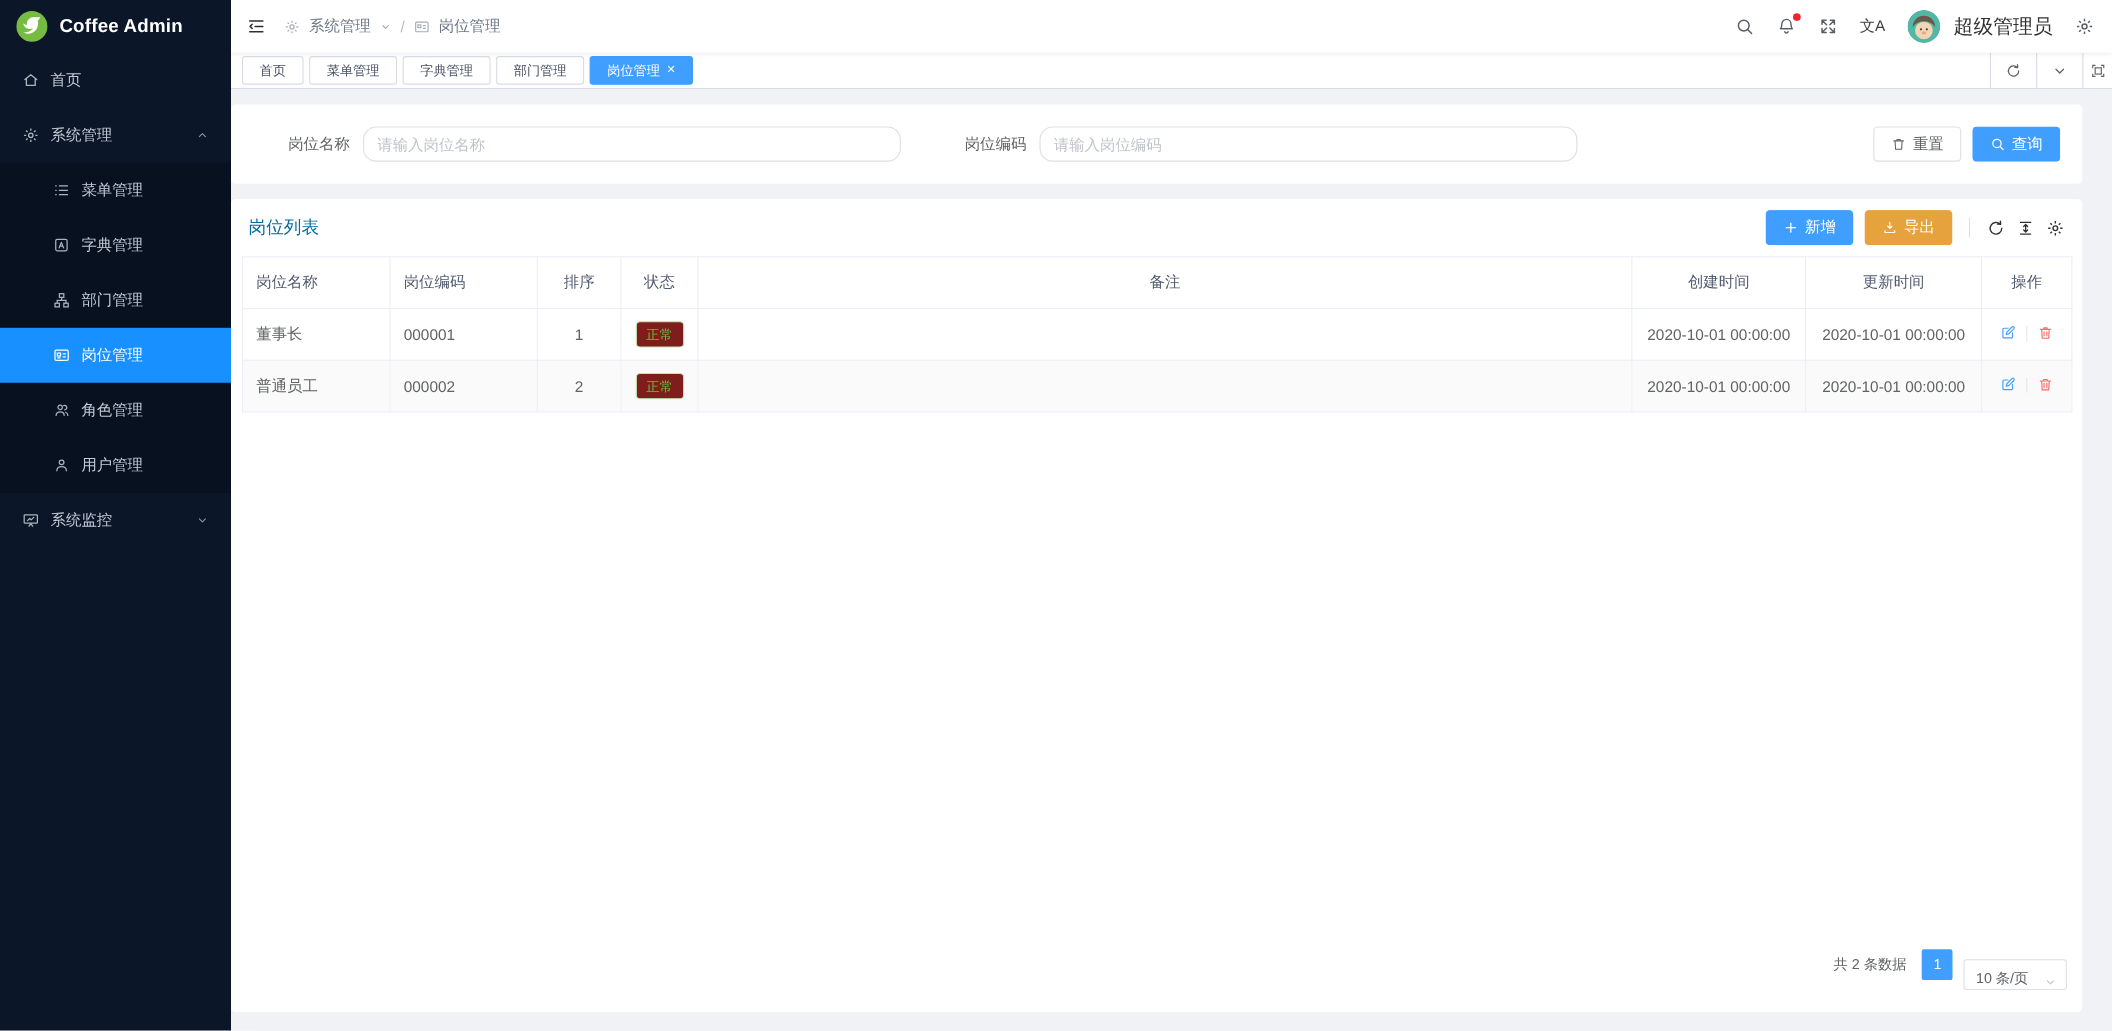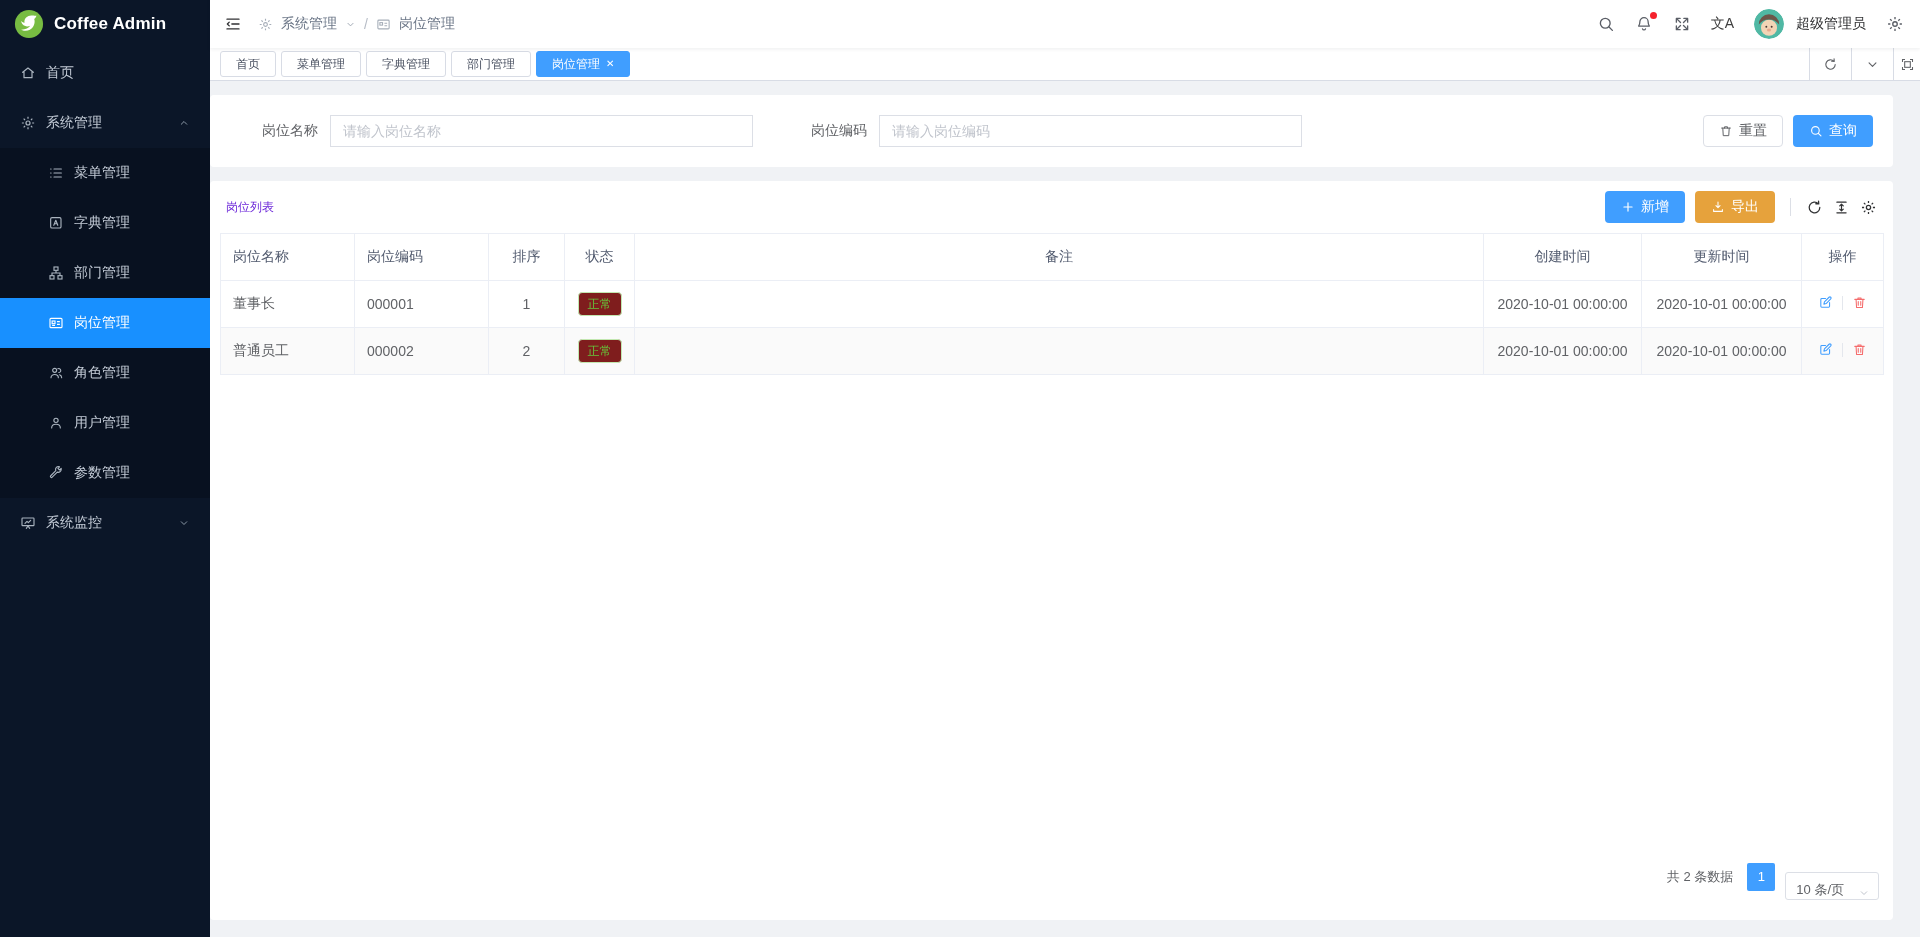--- a/index.html
+++ b/index.html
@@ -30,49 +30,49 @@
   .crumb-fold { font-size:18px; color:#303133; cursor:pointer; margin-right:16px; }
   .breadcrumb { display:flex; align-items:center; gap:8px; color:#6b7687; font-size:14px; }
   .breadcrumb .bi { font-size:15px; color:#a5adb8; }
   .breadcrumb .sep { color:#b6bcc6; }
   .breadcrumb .chev { font-size:11px; color:#9aa3af; }
   .top-actions { margin-left:auto; display:flex; align-items:center; gap:20px; }
   .ta-icon { font-size:18px; color:#5a5e66; cursor:pointer; position:relative; }
   .ta-icon .dot { position:absolute; top:-3px; right:-4px; width:7px; height:7px; border-radius:50%; background:#f5222d; }
   .translate { font-size:14px; font-weight:normal; color:#404040; cursor:pointer; }
   .avatar { width:30px; height:30px; border-radius:50%; overflow:hidden; }
-  .username { color:#303133; font-size:14px; margin-left:-8px; }
+  .username { color:#303133; font-size:18px; margin-left:-8px; }
 
   .tabbar { height:33px; background:#fff; border-bottom:1px solid #d8dce5; display:flex; align-items:center; gap:5px; padding:0 120px 0 10px; position:relative; }
   .tab { height:26px; display:flex; align-items:center; gap:6px; padding:0 15px; border:1px solid #d8dce5; border-radius:3px; background:#fff; color:#495060; font-size:12px; cursor:pointer; white-space:nowrap; }
   .tab.active { background:#409eff; border-color:#409eff; color:#fff; }
   .tab .close { font-size:10px; line-height:1; }
   .tab-ctrls { position:absolute; right:0; top:0; bottom:0; display:flex; }
   .tab-ctrl { width:42px; border-left:1px solid #d8dce5; display:flex; align-items:center; justify-content:center; color:#606266; font-size:15px; cursor:pointer; background:#fff; }
   .tab-ctrl.last { width:27px; }
 
   .content { flex:1; padding:14px 27px 17px 0; display:flex; flex-direction:column; min-height:0; background:#f0f2f5; }
 
   
   .search-card { background:#fff; border-radius:4px; height:72px; display:flex; align-items:center; padding:0 20px; margin-bottom:14px; flex-shrink:0; }
   .form-label { width:88px; text-align:right; margin-right:12px; color:#606266; flex-shrink:0; }
   .form-label.l2 { width:70px; margin-left:44px; }
-  .txt-input { width:423px; height:32px; border:1px solid #dcdfe6; border-radius:0; padding:0 12px; font-size:14px; color:#606266; font-family:inherit; outline:none; }
+  .txt-input { width:489px; height:32px; border:1px solid #dcdfe6; border-radius:12px; padding:0 12px; font-size:14px; color:#606266; font-family:inherit; outline:none; }
   .txt-input::placeholder { color:#c0c4cc; }
   .search-btns { margin-left:auto; display:flex; gap:10px; }
   .btn { height:32px; display:inline-flex; align-items:center; gap:6px; padding:0 15px; border-radius:4px; border:1px solid transparent; font-size:14px; font-family:inherit; cursor:pointer; }
   .btn .bi { font-size:14px; }
   .btn-plain { background:#fff; border-color:#dcdfe6; color:#606266; }
   .btn-primary { background:#409eff; color:#fff; }
   .btn-warning { background:#e6a23c; color:#fff; }
 
   
   .table-card { background:#fff; border-radius:4px; flex:1; display:flex; flex-direction:column; padding:0 10px; min-height:0; }
   .card-head { height:52px; display:flex; align-items:center; padding:0 6px; flex-shrink:0; }
-  .card-title { font-size:12px; color:#6d28d9; }
+  .card-title { font-size:16px; color:#0369a1; }
   .card-tools { margin-left:auto; display:flex; align-items:center; gap:10px; }
   .vdiv { width:1px; height:18px; background:#dcdfe6; margin:0 5px; }
   .tool-icon { font-size:17px; color:#303133; cursor:pointer; }
 
   table.grid { width:100%; border-collapse:collapse; table-layout:fixed; font-size:14px; }
   .grid th, .grid td { border:1px solid #ebeef5; height:47px; padding:0 12px; overflow:hidden; white-space:nowrap; }
   .grid th { color:#515a6e; font-weight:400; text-align:center; }
   .grid th.al, .grid td.al { text-align:left; }
   .grid td { color:#606266; text-align:center; }
   .grid tr.stripe td { background:#fafafa; }
@@ -175,28 +175,20 @@
       <span>角色管理</span>
     </div>
     <div class="s-item">
       <span class="mi">
           <svg class="i" viewBox="0 0 24 24" fill="none" stroke="currentColor" stroke-width="1.7" stroke-linecap="round">
             <circle cx="12" cy="8" r="3.2"></circle>
             <path d="M5.5 19.5c0-3.6 3-5.6 6.5-5.6s6.5 2 6.5 5.6"></path>
           </svg>
         </span>
       <span>用户管理</span>
-    </div>
-    <div class="s-item">
-      <span class="mi">
-          <svg class="i" viewBox="0 0 24 24" fill="none" stroke="currentColor" stroke-width="1.7" stroke-linecap="round" stroke-linejoin="round">
-            <path d="M19.8 6.6a4.4 4.4 0 0 1-5.9 4.1L6.3 18.3a1.55 1.55 0 0 1-2.2-2.2l7.6-7.6A4.4 4.4 0 0 1 17.3 2.6l-2.4 2.5 2.4 2.4 2.5-2.4z"></path>
-          </svg>
-        </span>
-      <span>参数管理</span>
     </div>
   </div>
 
   <div class="s-item">
     <span class="mi">
         <svg class="i" viewBox="0 0 24 24" fill="none" stroke="currentColor" stroke-width="1.7" stroke-linecap="round" stroke-linejoin="round">
           <rect x="3" y="4.5" width="18" height="11.5" rx="1"></rect>
           <path d="M7.5 12.5l3-3 2 2 3.5-3.5M9.5 20l2.5-3.5L14.5 20"></path>
         </svg>
       </span>

